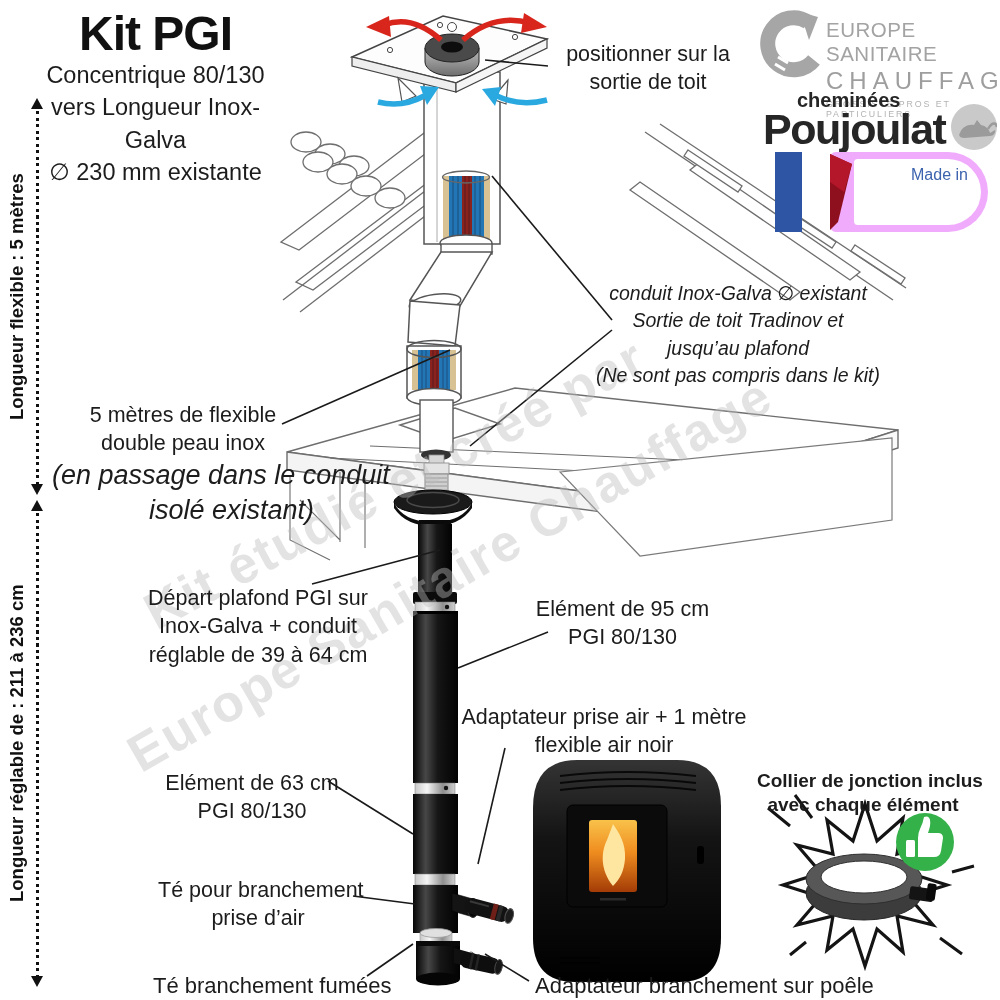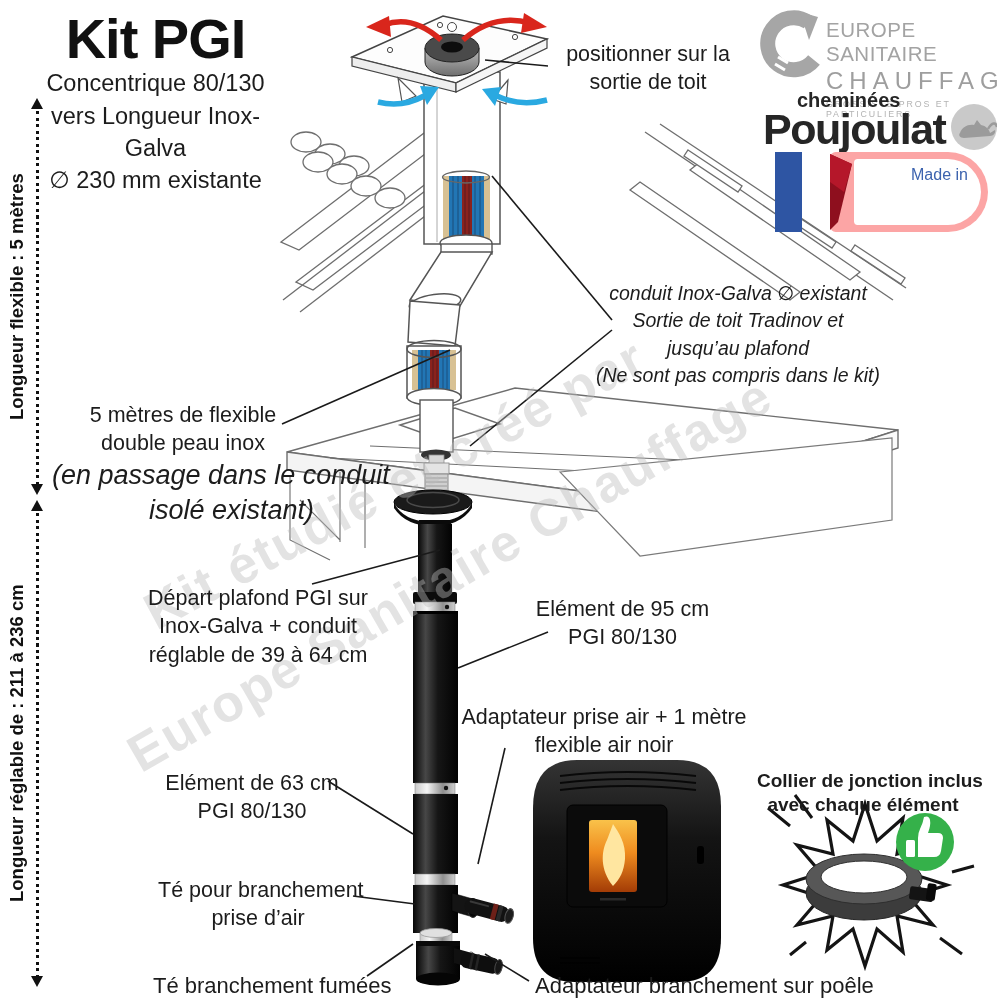--- a/index.html
+++ b/index.html
@@ -1,21 +1,21 @@
 <!DOCTYPE html>
 <html><head>
 <meta charset="utf-8">
 <style>
   html,body{margin:0;padding:0;background:#fff;}
   #page{position:relative;width:1000px;height:1000px;background:#fff;overflow:hidden;
         font-family:"Liberation Sans","DejaVu Sans",sans-serif;color:#1c1c1c;}
   .abs{position:absolute;}
   
   #title-block{left:28px;top:10px;width:255px;text-align:center;}
-  #title-main{font-size:56px;font-weight:700;letter-spacing:-1px;line-height:1.02;color:#111;}
+  #title-main{font-size:48px;font-weight:700;letter-spacing:-1px;line-height:1.02;color:#111;}
   .subtitle{font-size:23.5px;line-height:1.38;color:#1c1c1c;}
   
   .vlabel{writing-mode:vertical-rl;transform:rotate(180deg);font-weight:700;font-size:18.5px;
           display:flex;align-items:center;justify-content:center;color:#111;}
   #vlabel1{left:2px;top:98px;width:30px;height:397px;}
   #vlabel2{left:2px;top:500px;width:30px;height:487px;}
   .dim-arrow{left:31px;width:13px;}
   .dim-arrow .line{position:absolute;left:5px;top:7px;bottom:7px;width:3px;
       background-image:repeating-linear-gradient(#111 0 3px,transparent 3px 6.5px);}
   .dim-arrow .head-top,.dim-arrow .head-bot{position:absolute;left:0;width:0;height:0;
@@ -45,21 +45,21 @@
   #logo-esc .txt{margin-left:6px;padding-top:8px;}
   #esc-l1{font-size:20.5px;color:#a3a3a3;letter-spacing:0.5px;}
   #esc-l2{font-size:24px;color:#9e9e9e;letter-spacing:6px;margin-top:1px;}
   #esc-l3{font-size:8.8px;color:#b3b3b3;letter-spacing:1.9px;margin-top:4px;}
   #logo-poujoulat{left:763px;top:90px;width:232px;z-index:6;}
   #pj-top{font-size:20px;font-weight:800;color:#262626;margin-left:34px;line-height:1;}
   #pj-main{font-size:43px;font-weight:800;color:#262626;letter-spacing:-1.5px;line-height:0.9;}
   #pj-circle{position:absolute;right:-2px;top:14px;width:46px;height:46px;border-radius:50%;background:#c9c9c9;}
   #logo-mif{left:775px;top:150px;width:215px;height:84px;z-index:6;}
   #mif-bar{position:absolute;left:0;top:2px;width:27px;height:80px;background:#2e55a3;}
-  #mif-badge{position:absolute;left:55px;top:2px;width:158px;height:80px;background:#fca5a5;
+  #mif-badge{position:absolute;left:55px;top:2px;width:158px;height:80px;background:#f0abfc;
              border-radius:6px 42px 42px 6px;}
   #mif-white{position:absolute;left:24px;top:7px;width:127px;height:66px;background:#fff;
              border-radius:4px 36px 36px 4px;overflow:hidden;}
   #mif-madein{position:absolute;left:57px;top:7px;font-size:16px;color:#3c63ae;}
   #mif-france{position:absolute;left:9px;top:13px;font-size:34px;font-weight:600;color:#2b55a7;}
   
   .wm{position:absolute;font-size:52px;font-weight:700;color:#bdbdbd;opacity:0.42;white-space:nowrap;
       letter-spacing:2px;z-index:4;transform-origin:0 50%;}
   #wm1{left:148px;top:585px;transform:rotate(-28deg);}
   #wm2{left:132px;top:728px;transform:rotate(-30deg);}

